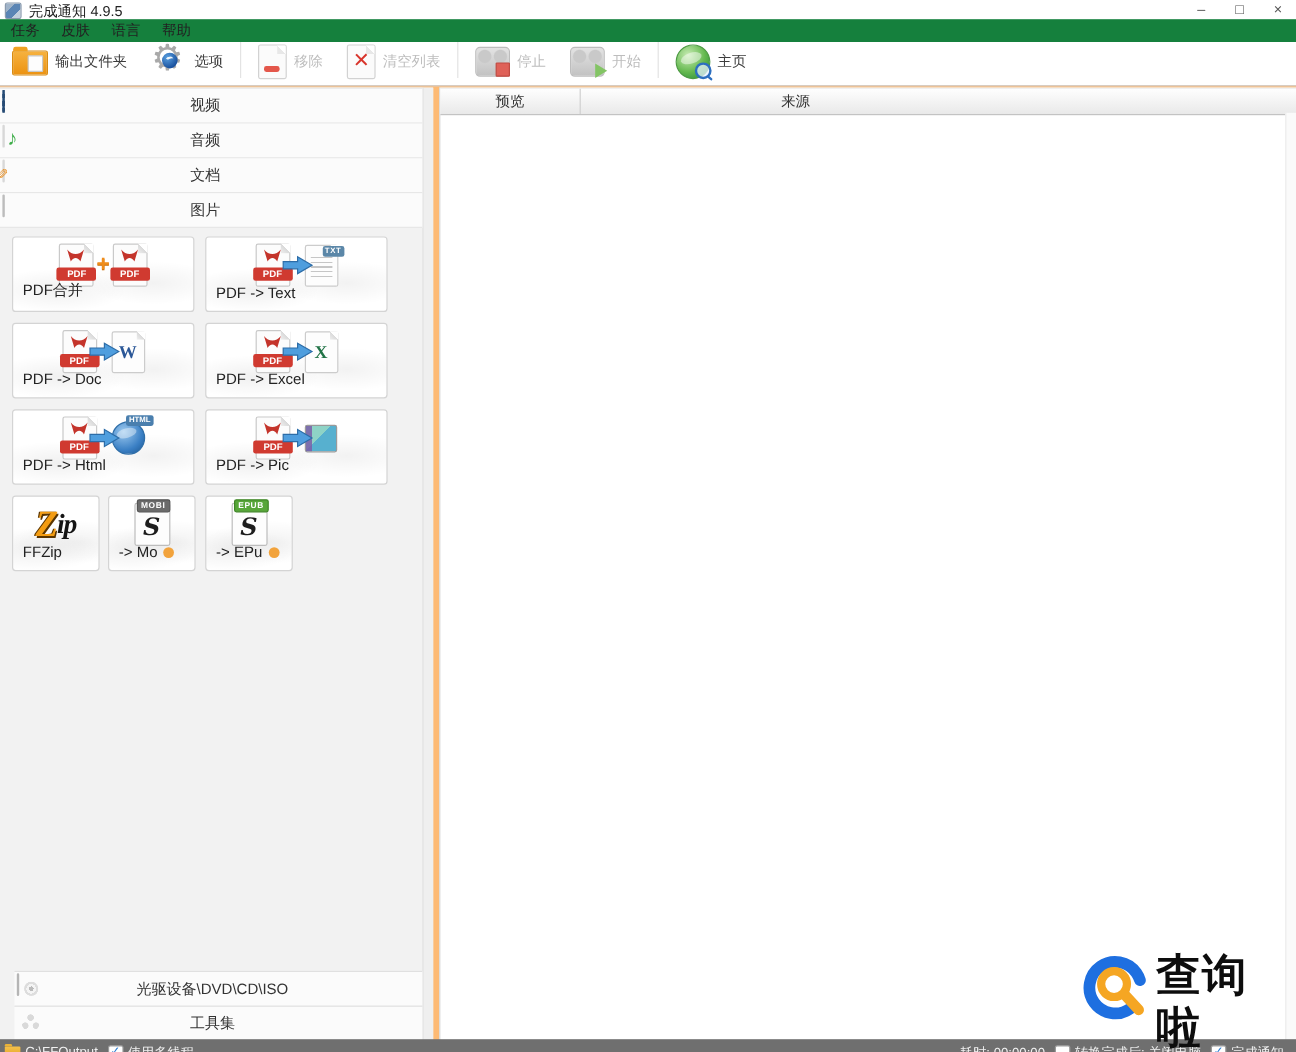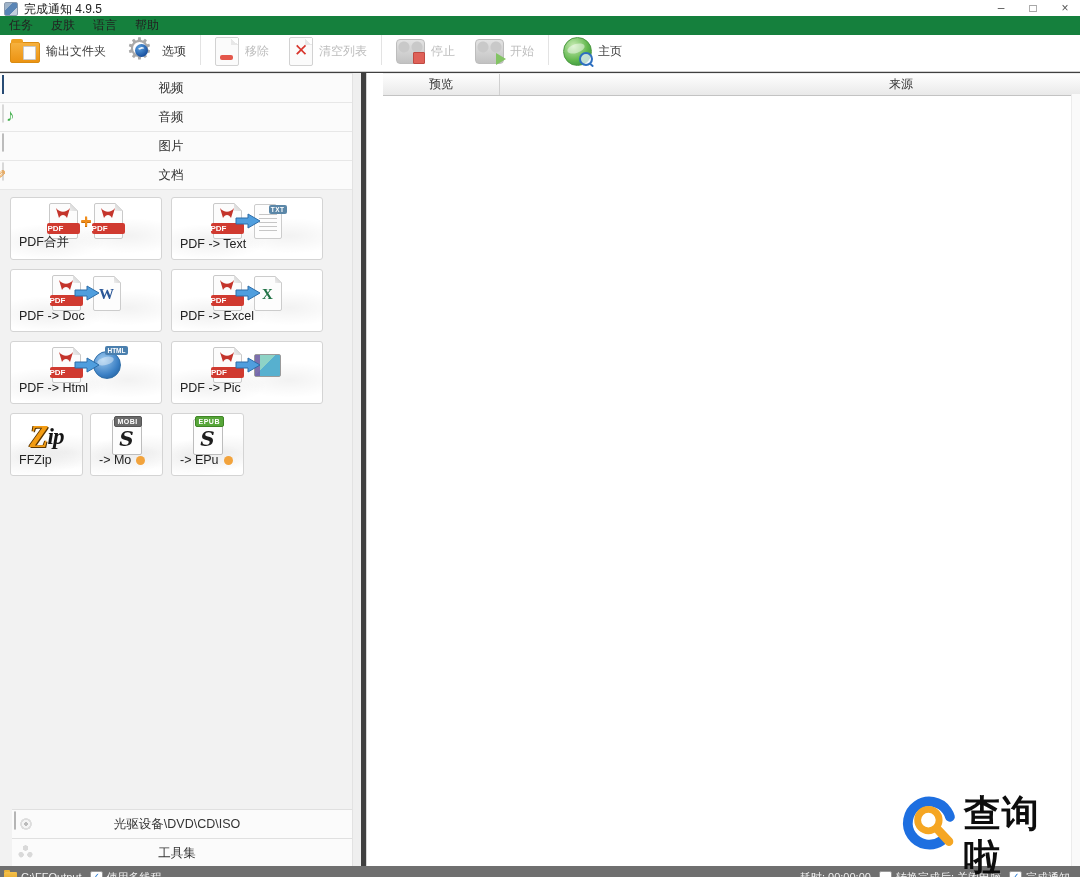--- a/index.html
+++ b/index.html
@@ -61,21 +61,21 @@
   .tb-globe{position:relative;width:27px;height:27px;border-radius:50%;
     background:radial-gradient(circle at 35% 30%,#c8ecb4,#63b84e 55%,#2f8f3e 90%);
     border:1px solid #4d9a43;}
   .tb-globe::before{content:"";position:absolute;left:3px;top:6px;width:18px;height:9px;
     border-radius:50%;background:rgba(255,255,255,.45);transform:rotate(-18deg);}
   .tb-globe .mini-mag{position:absolute;right:-2px;bottom:-1px;width:10px;height:10px;border-radius:50%;
     border:2px solid #2d6fc0;background:rgba(230,242,255,.75);}
   .tb-globe .mini-mag::after{content:"";position:absolute;right:-3px;bottom:-2px;width:5px;height:2px;
     background:#2d6fc0;transform:rotate(40deg);border-radius:1px;}
   
-  .main{position:absolute;top:71px;left:0;right:0;height:795px;border-top:1px solid #cfcfcf;background:#404040;}
+  .main{position:absolute;top:71px;left:0;right:0;height:795px;border-top:1px solid #cfcfcf;background:#fdba74;}
   
   .sidebar{position:absolute;left:0;top:1px;width:361px;height:794px;background:#f2f2f2;}
   .sidebar-scrollstrip{position:absolute;right:0;top:0;width:8px;height:100%;background:#efefef;border-left:1px solid #e2e2e2;}
   .cat-row,.bot-row{position:relative;height:28px;background:#fbfbfb;border-bottom:1px solid #e7e7e7;}
   .cat-row:first-child{border-top:1px solid #e7e7e7;}
   .cat-label{position:absolute;left:0;right:10px;top:0;height:28px;line-height:28px;
     text-align:center;font-size:12.5px;color:#333;}
   .cat-ic{position:absolute;left:2px;top:2px;width:26px;height:24px;}
   
   .film-icon{width:20px;height:24px;margin:0 auto;border:1px solid #274b74;
@@ -112,21 +112,21 @@
   .tool-btn.small{width:71px;}
   .tool-label{position:absolute;left:8px;bottom:8px;font-size:12.5px;color:#222;white-space:nowrap;}
   .badge-dot{display:inline-block;width:9px;height:9px;border-radius:50%;background:#f2a33c;margin-left:5px;vertical-align:-1px;}
   .cluster{position:absolute;left:0;right:0;top:3px;height:40px;display:flex;align-items:center;justify-content:center;}
   
   .pdf-icon{position:relative;width:27px;height:34px;background:#fcfcfc;border:1px solid #c9c9c9;border-radius:2px;flex:0 0 auto;}
   .pdf-icon::before{content:"";position:absolute;top:-1px;right:-1px;width:8px;height:8px;
     background:linear-gradient(225deg,#fff 49%,#d9d9d9 50%,#efefef 100%);}
   .pdf-ribbon{position:absolute;left:5px;top:3px;width:16px;height:12px;}
   .pdf-band{position:absolute;left:-3px;right:-3px;bottom:4px;height:11px;background:#d03a30;border-radius:2px;
-    color:#fff;font-size:8px;font-weight:bold;line-height:11px;font-style:normal;}
+    color:#fff;font-size:8px;font-weight:bold;text-align:center;line-height:11px;font-style:normal;}
   .plus-glyph{font-size:19px;font-weight:bold;color:#ef8d1c;margin:0 2px;text-shadow:0 1px 0 #c86e08;}
   .arrow-svg{margin:0 -7px;position:relative;z-index:2;flex:0 0 auto;}
   
   .doc-page{position:relative;width:26px;height:33px;background:#fdfdfd;border:1px solid #ccc;border-radius:2px;flex:0 0 auto;}
   .doc-page::before{content:"";position:absolute;top:-1px;right:-1px;width:7px;height:7px;
     background:linear-gradient(225deg,#fff 49%,#d9d9d9 50%,#efefef 100%);}
   .doc-lines{position:absolute;left:4px;right:4px;top:9px;height:18px;
     background:repeating-linear-gradient(180deg,#c6c6c6 0 1px,transparent 1px 4px);}
   .doc-tag{position:absolute;top:0px;right:-6px;background:#5b87a8;color:#fff;font-size:6.5px;font-weight:bold;
     padding:1px 2px;border-radius:2px;letter-spacing:.5px;}
@@ -162,22 +162,22 @@
     background:repeating-linear-gradient(180deg,#c4c4c4 0 1px,transparent 1px 3px);}
   .kindle-dark{position:absolute;left:15px;top:1px;width:15px;height:30px;background:#141414;border-radius:1px;}
   .kindle-dark::before{content:"";position:absolute;left:2px;top:2px;right:2px;height:18px;background:#3a3a3a;
     background-image:repeating-linear-gradient(180deg,#555 0 1px,transparent 1px 3px);}
   
   .bottom-rows{position:absolute;left:12px;right:9px;bottom:0;}
   .bot-row{border-top:1px solid #e0e0e0;border-bottom:none;height:28px;}
   .bot-row + .bot-row{margin-top:0;}
   
   .content{position:absolute;left:366px;top:1px;right:0;height:794px;background:#fff;border-left:1px solid #d6d6d6;}
-  .table-header{position:absolute;left:16px;top:0;right:0;height:21px;display:flex;
-    background:linear-gradient(#fefefe,#e9e9e9);border-bottom:1px solid #c3c3c3;border-top:1px solid #ececec;justify-content:space-between;}
+  .table-header{position:absolute;left:0;top:0;right:0;height:21px;display:flex;
+    background:linear-gradient(#fefefe,#e9e9e9);border-bottom:1px solid #c3c3c3;border-top:1px solid #ececec;}
   .th-cell{height:21px;line-height:20px;text-align:center;font-size:12px;color:#333;border-right:1px solid #d0d0d0;box-sizing:border-box;}
   .th-cell:last-child{border-right:none;}
   .v-scrollstrip{position:absolute;right:0;top:21px;bottom:0;width:8px;background:#fafafa;border-left:1px solid #ececec;}
   
   .statusbar{position:absolute;left:0;top:866px;right:0;height:22px;background:#6f6f6f;color:#f1f1f1;
     display:flex;align-items:center;font-size:11px;}
   .sb-left{display:flex;align-items:center;gap:8px;margin-left:4px;}
   .sb-right{display:flex;align-items:center;gap:8px;margin-left:auto;margin-right:10px;}
   .sb-folder{position:relative;width:13px;height:10px;background:linear-gradient(#f6c14b,#e0a123);border-radius:1px;}
   .sb-folder::before{content:"";position:absolute;top:-2px;left:0;width:6px;height:2px;background:#eab237;border-radius:1px 1px 0 0;}
@@ -266,26 +266,26 @@
     <div style="margin-right:9px;">
       <div class="cat-row">
         <span class="cat-ic"><span class="film-icon"></span></span>
         <span class="cat-label">视频</span>
       </div>
       <div class="cat-row">
         <span class="cat-ic"><span class="music-icon"></span></span>
         <span class="cat-label">音频</span>
       </div>
       <div class="cat-row">
+        <span class="cat-ic"><span class="docedit-icon"></span></span>
+        <span class="cat-label">文档</span>
+      </div>
+      <div class="cat-row">
         <span class="cat-ic"><span class="photo-icon"></span></span>
         <span class="cat-label">图片</span>
-      </div>
-      <div class="cat-row">
-        <span class="cat-ic"><span class="docedit-icon"></span></span>
-        <span class="cat-label">文档</span>
       </div>
     </div>
 
     <div class="tool-btn" style="left:10px;top:124px;">
       <span class="cluster">
         <span class="pdf-icon">
           <svg class="pdf-ribbon" viewBox="0 0 16 12">
               <path d="M1 1 C5 6 11 6 15 1 L12 11 C10 7 6 7 4 11 Z" fill="#c4342b"></path>
             </svg>
           <b class="pdf-band">PDF</b>

